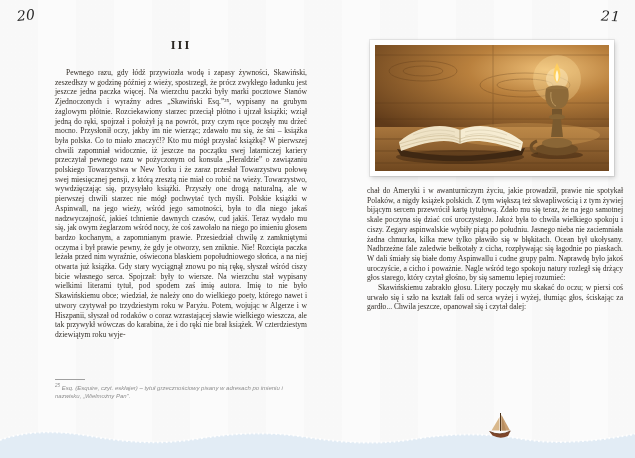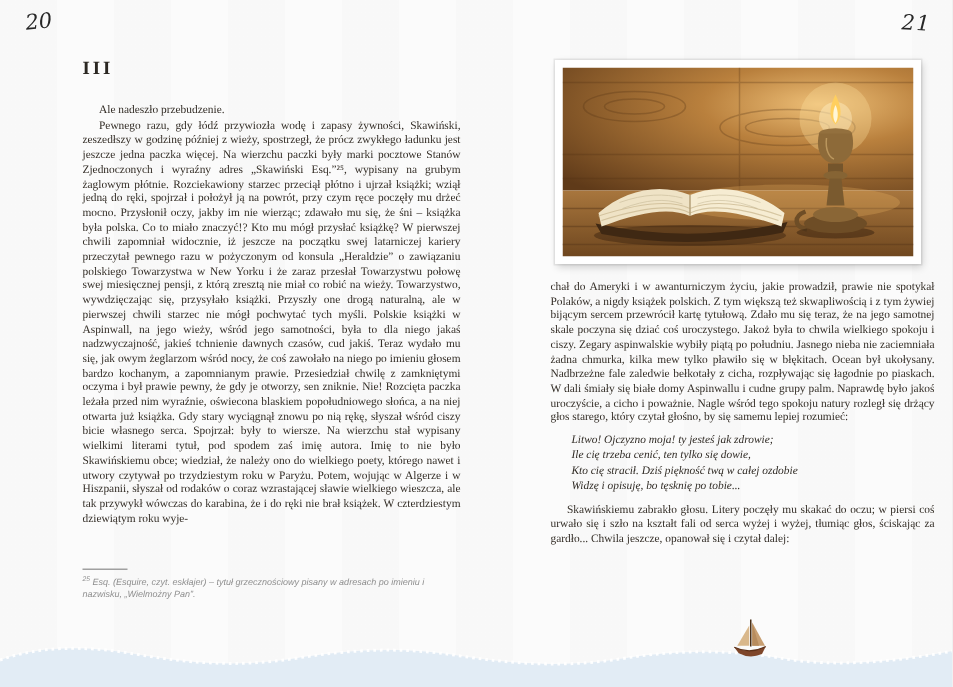--- a/index.html
+++ b/index.html
@@ -7,21 +7,21 @@
     position:relative;width:635px;height:458px;overflow:hidden;
     background:#fbfbfb;
     background-image:repeating-linear-gradient(90deg,rgba(0,0,0,0.012) 0 38px,rgba(0,0,0,0) 38px 76px);
     font-family:"Liberation Serif",serif;color:#2f2a24;
   }
   .pnum{position:absolute;font-family:"DejaVu Serif",serif;font-style:italic;font-size:14px;color:#262626;}
   .pnum-left{left:17px;top:7px;transform:rotate(-6deg);}
   .pnum-right{right:14px;top:8px;transform:rotate(3deg);letter-spacing:1px;}
 
   .left-col{position:absolute;left:55px;top:38px;width:252px;}
-  .chapter{margin:0 0 15px 0;font-size:12.5px;font-weight:600;letter-spacing:2px;text-align:left;color:#2b2722;}
+  .chapter{margin:0 0 15px 0;font-size:12.5px;font-weight:600;letter-spacing:2px;text-align:center;color:#2b2722;}
   .body{margin:0;font-size:7.6px;line-height:9.7px;text-align:justify;color:#332d26;}
   .ind{text-indent:11px;}
   .gap{margin-top:1px;}
 
   .footnote{position:absolute;left:55px;top:379px;width:252px;font-family:"Liberation Sans",sans-serif;color:#8e8e8e;}
   .fn-rule{width:30px;border-top:1px solid #a0a0a0;margin:0 0 2px 0;}
   .fn-text{margin:0;font-size:6px;line-height:7.6px;font-style:italic;}
   .fn-text sup{font-size:4.5px;}
 
   .right-col{position:absolute;left:367px;top:40px;width:256px;}
@@ -39,21 +39,20 @@
 </head>
 <body>
 
 <div class="canvas">
 
   <div class="pnum pnum-left">20</div>
   <div class="pnum pnum-right">21</div>
 
   <div class="left-col">
     <h1 class="chapter">III</h1>
-    <p class="body ind">Ale nadeszło przebudzenie.</p>
     <p class="body ind gap">Pewnego razu, gdy łódź przywiozła wodę i zapasy żywności, Skawiński, zeszedłszy w godzinę później z wieży, spostrzegł, że prócz zwykłego ładunku jest jeszcze jedna paczka więcej. Na wierzchu paczki były marki pocztowe Stanów Zjednoczonych i wyraźny adres „Skawiński Esq.”²⁵, wypisany na grubym żaglowym płótnie. Rozciekawiony starzec przeciął płótno i ujrzał książki; wziął jedną do ręki, spojrzał i położył ją na powrót, przy czym ręce poczęły mu drżeć mocno. Przysłonił oczy, jakby im nie wierząc; zdawało mu się, że śni – książka była polska. Co to miało znaczyć!? Kto mu mógł przysłać książkę? W pierwszej chwili zapomniał widocznie, iż jeszcze na początku swej latarniczej kariery przeczytał pewnego razu w pożyczonym od konsula „Heraldzie” o zawiązaniu polskiego Towarzystwa w New Yorku i że zaraz przesłał Towarzystwu połowę swej miesięcznej pensji, z którą zresztą nie miał co robić na wieży. Towarzystwo, wywdzięczając się, przysyłało książki. Przyszły one drogą naturalną, ale w pierwszej chwili starzec nie mógł pochwytać tych myśli. Polskie książki w Aspinwall, na jego wieży, wśród jego samotności, była to dla niego jakaś nadzwyczajność, jakieś tchnienie dawnych czasów, cud jakiś. Teraz wydało mu się, jak owym żeglarzom wśród nocy, że coś zawołało na niego po imieniu głosem bardzo kochanym, a zapomnianym prawie. Przesiedział chwilę z zamkniętymi oczyma i był prawie pewny, że gdy je otworzy, sen zniknie. Nie! Rozcięta paczka leżała przed nim wyraźnie, oświecona blaskiem popołudniowego słońca, a na niej otwarta już książka. Gdy stary wyciągnął znowu po nią rękę, słyszał wśród ciszy bicie własnego serca. Spojrzał: były to wiersze. Na wierzchu stał wypisany wielkimi literami tytuł, pod spodem zaś imię autora. Imię to nie było Skawińskiemu obce; wiedział, że należy ono do wielkiego poety, którego nawet i utwory czytywał po trzydziestym roku w Paryżu. Potem, wojując w Algerze i w Hiszpanii, słyszał od rodaków o coraz wzrastającej sławie wielkiego wieszcza, ale tak przywykł wówczas do karabina, że i do ręki nie brał książek. W czterdziestym dziewiątym roku wyje-</p>
   </div>
 
   <div class="footnote">
     <div class="fn-rule"></div>
     <p class="fn-text"><sup>25</sup> <span>Esq. (Esquire, czyt. eskłajer) – tytuł grzecznościowy pisany w adresach po imieniu i nazwisku, „Wielmożny Pan”.</span></p>
   </div>
 
   <div class="right-col">
 
@@ -111,26 +110,20 @@
         <path d="M178,74 L176,92 L188,92 L186,74 Z" fill="#7a5a2f"></path>
         <path d="M162,96 c-8,3 -8,10 1,12" stroke="#6e4d26" stroke-width="3" fill="none"></path>
         <ellipse cx="182" cy="110" rx="26" ry="4" fill="#2e1a0a" opacity="0.45"></ellipse>
         <ellipse cx="182" cy="104" rx="21" ry="6.5" fill="#6e4d26"></ellipse>
         <ellipse cx="182" cy="98" rx="15" ry="5" fill="#8a6636"></ellipse>
       </svg>
     </div>
 
     <p class="body">chał do Ameryki i w awanturniczym życiu, jakie prowadził, prawie nie spotykał Polaków, a nigdy książek polskich. Z tym większą też skwapliwością i z tym żywiej bijącym sercem przewrócił kartę tytułową. Zdało mu się teraz, że na jego samotnej skale poczyna się dziać coś uroczystego. Jakoż była to chwila wielkiego spokoju i ciszy. Zegary aspinwalskie wybiły piątą po południu. Jasnego nieba nie zaciemniała żadna chmurka, kilka mew tylko pławiło się w błękitach. Ocean był ukołysany. Nadbrzeżne fale zaledwie bełkotały z cicha, rozpływając się łagodnie po piaskach. W dali śmiały się białe domy Aspinwallu i cudne grupy palm. Naprawdę było jakoś uroczyście, a cicho i poważnie. Nagle wśród tego spokoju natury rozległ się drżący głos starego, który czytał głośno, by się samemu lepiej rozumieć:</p>
 
-    <div class="poem">
-      <div class="poem-line">Litwo! Ojczyzno moja! ty jesteś jak zdrowie;</div>
-      <div class="poem-line">Ile cię trzeba cenić, ten tylko się dowie,</div>
-      <div class="poem-line">Kto cię stracił. Dziś piękność twą w całej ozdobie</div>
-      <div class="poem-line">Widzę i opisuję, bo tęsknię po tobie...</div>
-    </div>
 
     <p class="body ind">Skawińskiemu zabrakło głosu. Litery poczęły mu skakać do oczu; w piersi coś urwało się i szło na kształt fali od serca wyżej i wyżej, tłumiąc głos, ściskając za gardło... Chwila jeszcze, opanował się i czytał dalej:</p>
   </div>
 
   <svg class="wave-svg" width="635" height="34" viewBox="0 0 635 34">
     <path d="M0,16 C25,7 55,6 90,12 C125,18 158,21 196,15 C234,9 266,7 305,13 C344,19 378,21 415,15 C452,9 487,9 522,15 C557,21 598,17 635,10 L635,34 L0,34 Z" fill="#e2ecf5"></path>
     <path d="M0,16 C25,7 55,6 90,12 C125,18 158,21 196,15 C234,9 266,7 305,13 C344,19 378,21 415,15 C452,9 487,9 522,15 C557,21 598,17 635,10" fill="none" stroke="#ffffff" stroke-width="2" stroke-dasharray="1.8 2.6" opacity="0.95"></path>
   </svg>
 
   <svg class="boat-svg" width="24" height="26" viewBox="0 0 24 26">

